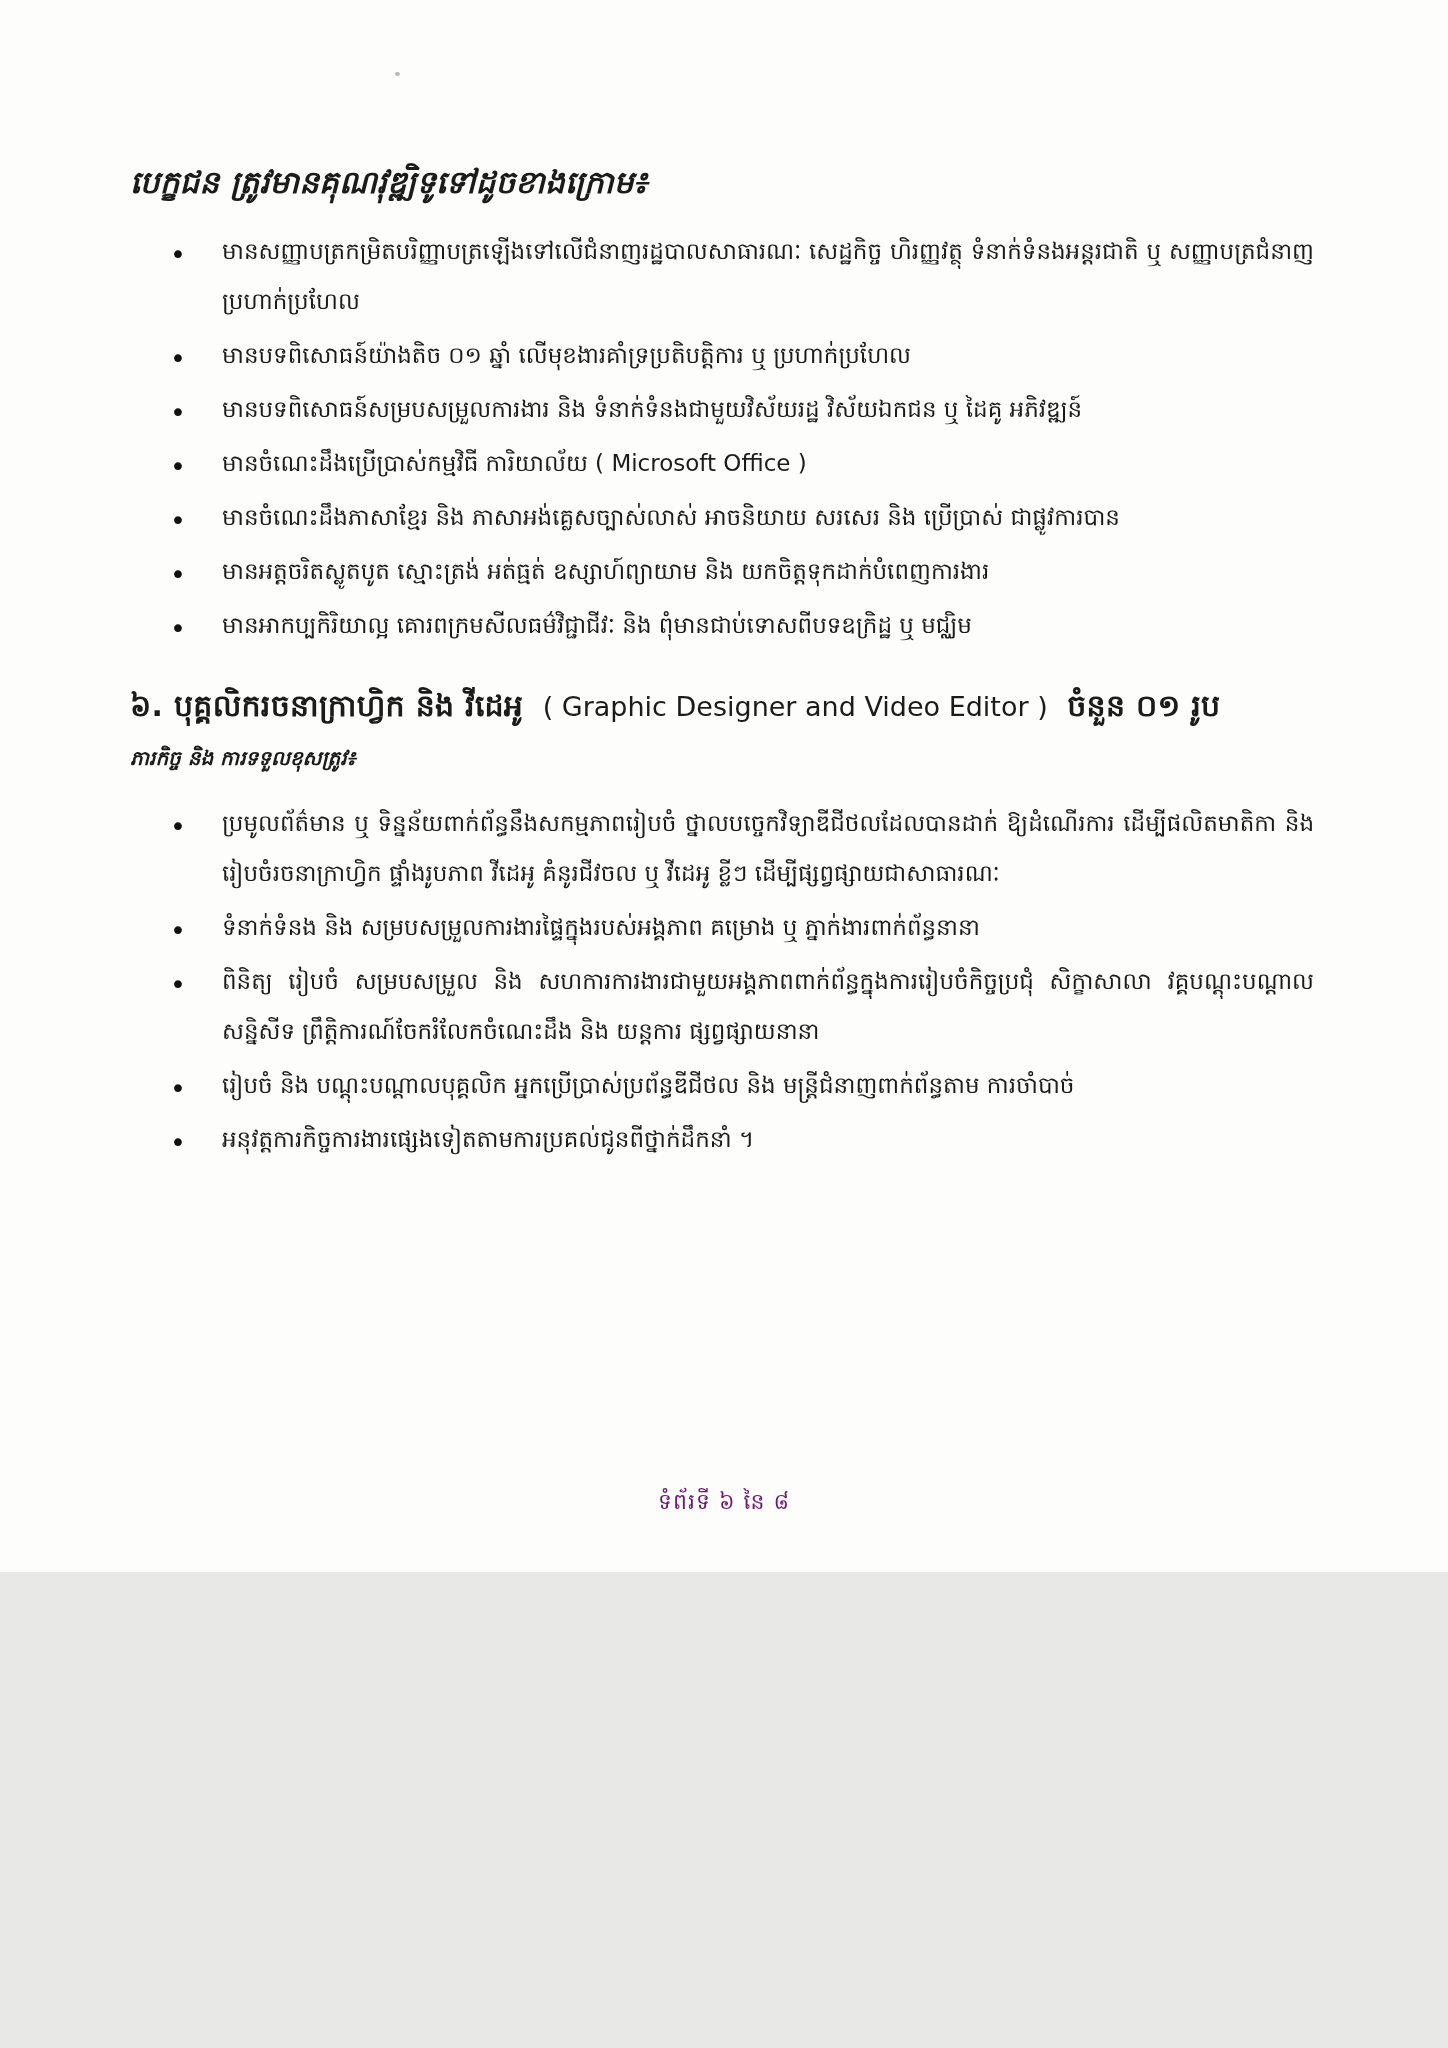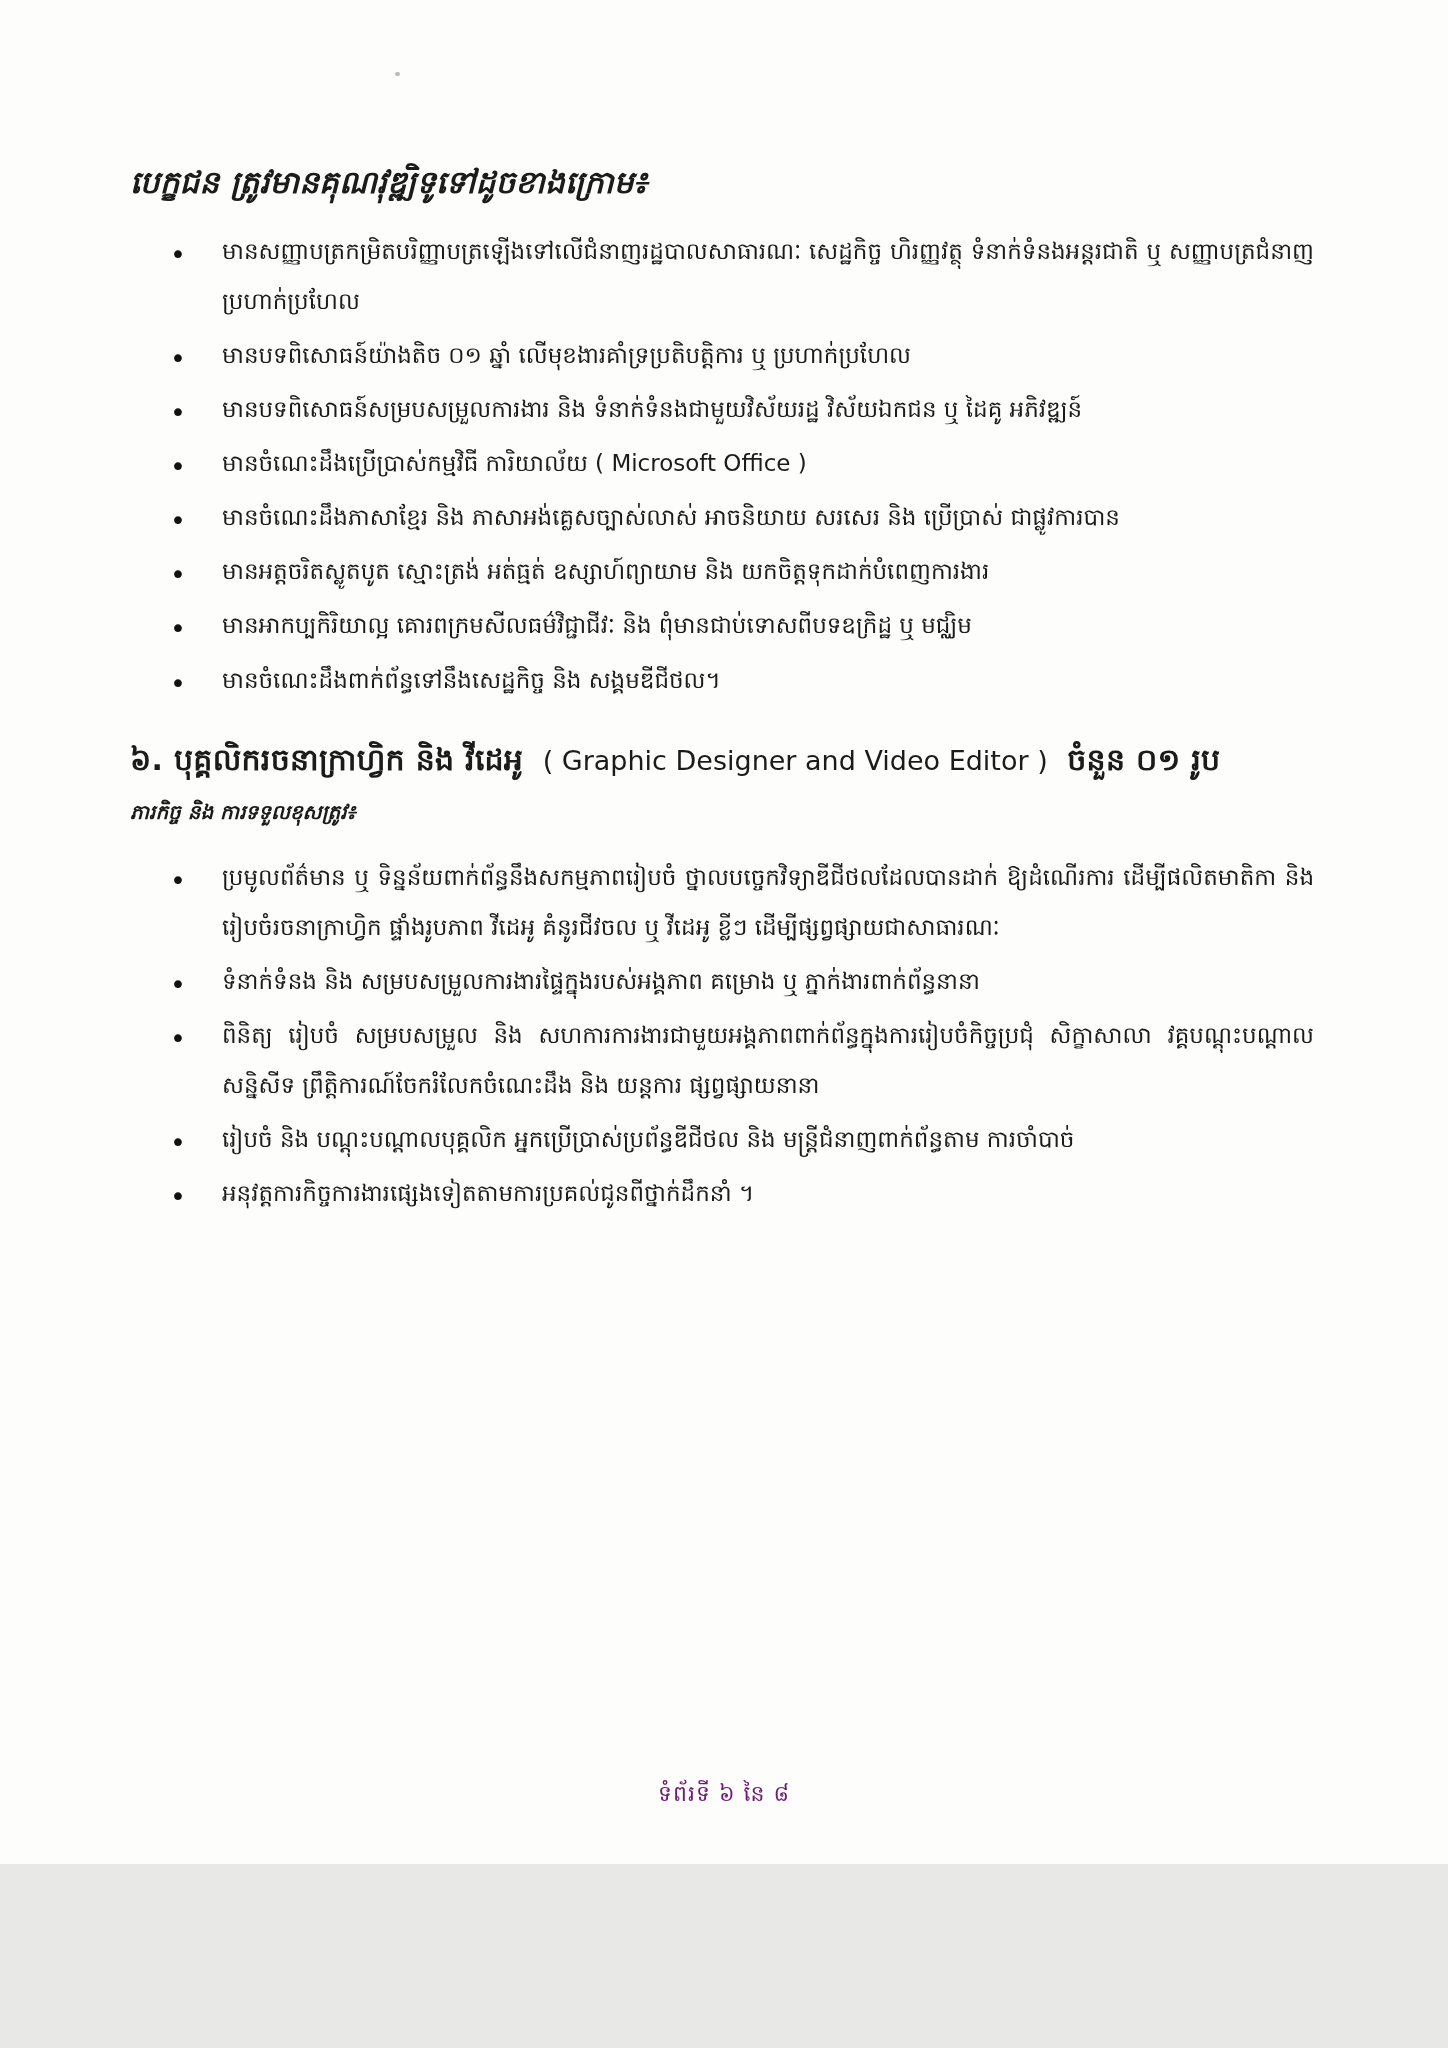--- a/index.html
+++ b/index.html
@@ -4,21 +4,21 @@
 <style>
   html, body {
     margin: 0;
     padding: 0;
     background: #e8e8e6;
     font-family: "DejaVu Sans", "Liberation Sans", sans-serif;
   }
   .page {
     position: relative;
     width: 1448px;
-    height: 1864px;
+    height: 1572px;
     margin: 0 auto;
     background: #fdfdfb;
     color: #1b1b1b;
     overflow: hidden;
     box-sizing: border-box;
   }
   .content {
     position: absolute;
     top: 158px;
     left: 130px;
@@ -105,21 +105,20 @@
     <p class="qual-heading">បេក្ខជន ត្រូវមានគុណវុឌ្ឍិទូទៅដូចខាងក្រោម៖</p>
 
     <ul class="bullet-list">
       <li>មានសញ្ញាបត្រកម្រិតបរិញ្ញាបត្រឡើងទៅលើជំនាញរដ្ឋបាលសាធារណៈ សេដ្ឋកិច្ច ហិរញ្ញវត្ថុ ទំនាក់ទំនងអន្តរជាតិ ឬ សញ្ញាបត្រជំនាញប្រហាក់ប្រហែល</li>
       <li>មានបទពិសោធន៍យ៉ាងតិច ០១ ឆ្នាំ លើមុខងារគាំទ្រប្រតិបត្តិការ ឬ ប្រហាក់ប្រហែល</li>
       <li>មានបទពិសោធន៍សម្របសម្រួលការងារ និង ទំនាក់ទំនងជាមួយវិស័យរដ្ឋ វិស័យឯកជន ឬ ដៃគូ អភិវឌ្ឍន៍</li>
       <li>មានចំណេះដឹងប្រើប្រាស់កម្មវិធី ការិយាល័យ ( Microsoft Office )</li>
       <li>មានចំណេះដឹងភាសាខ្មែរ និង ភាសាអង់គ្លេសច្បាស់លាស់ អាចនិយាយ សរសេរ និង ប្រើប្រាស់ ជាផ្លូវការបាន</li>
       <li>មានអត្តចរិតស្លូតបូត ស្មោះត្រង់ អត់ធ្មត់ ឧស្សាហ៍ព្យាយាម និង យកចិត្តទុកដាក់បំពេញការងារ</li>
       <li>មានអាកប្បកិរិយាល្អ គោរពក្រមសីលធម៌វិជ្ជាជីវៈ និង ពុំមានជាប់ទោសពីបទឧក្រិដ្ឋ ឬ មជ្ឈិម</li>
-      <li>មានចំណេះដឹងពាក់ព័ន្ធទៅនឹងសេដ្ឋកិច្ច និង សង្គមឌីជីថល។</li>
     </ul>
 
     <p class="section-heading">
       <span class="kh-bold">៦. បុគ្គលិករចនាក្រាហ្វិក និង វីដេអូ</span>
       <span class="en-normal">( Graphic Designer and Video Editor )</span>
       <span class="kh-bold">ចំនួន ០១ រូប</span>
     </p>
 
     <p class="section-sub">ភារកិច្ច និង ការទទួលខុសត្រូវ៖</p>
 

